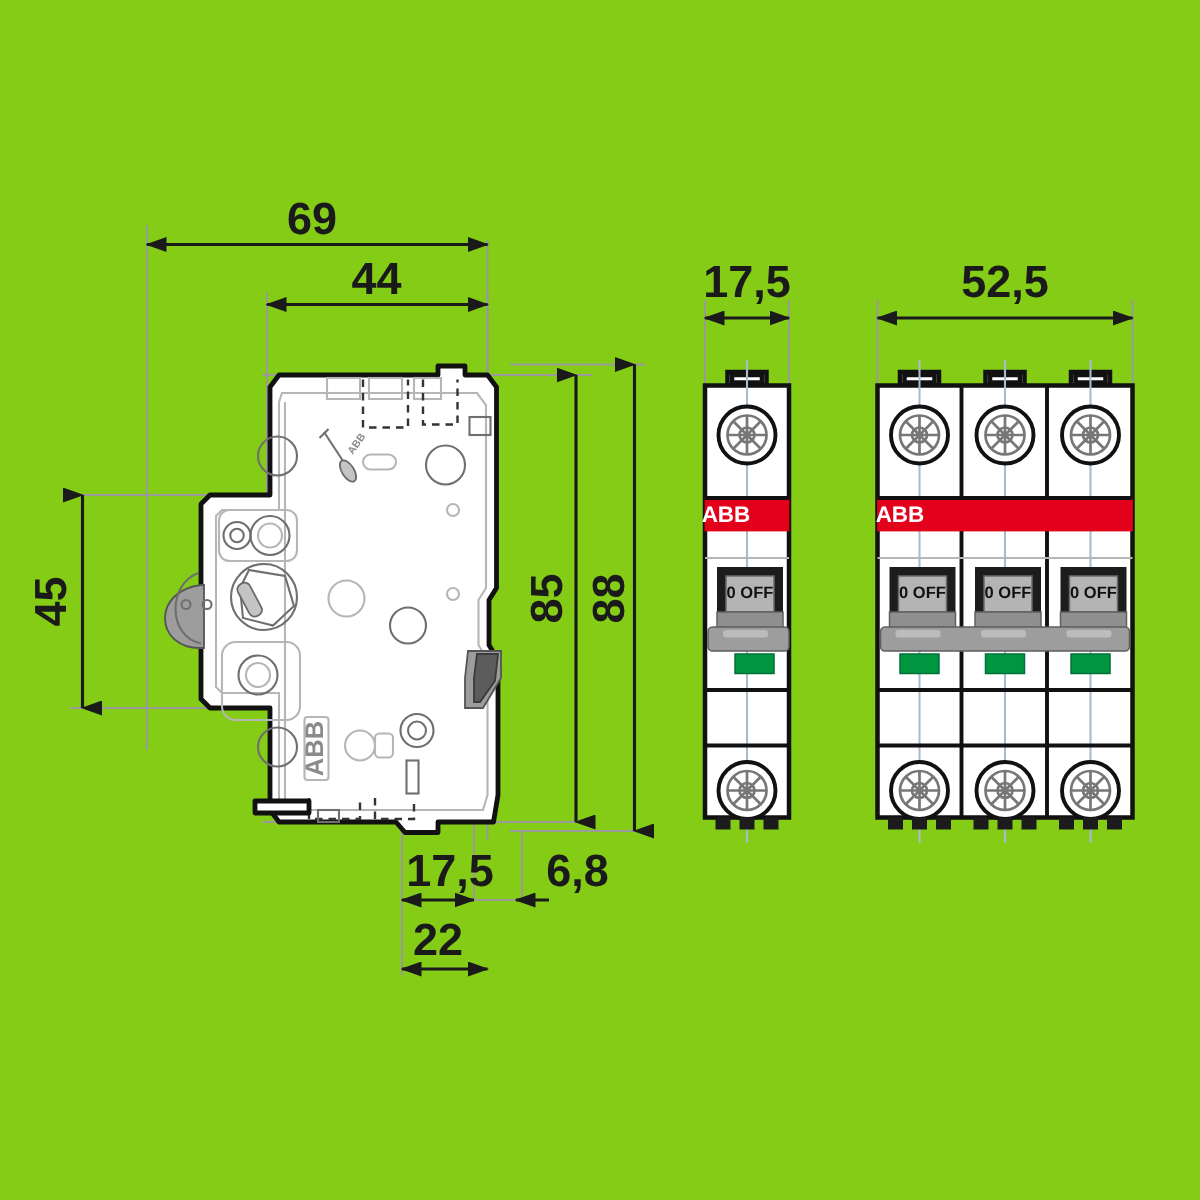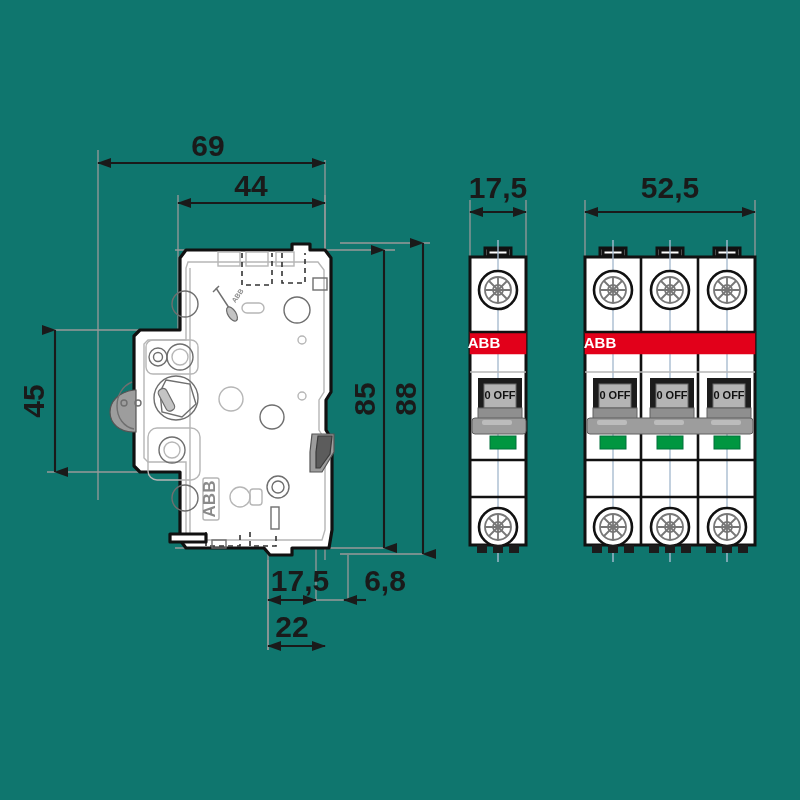--- a/index.html
+++ b/index.html
@@ -8,21 +8,21 @@
     padding: 0;
     background: #ffffff;
   }
   body {
     font-family: "Liberation Sans", sans-serif;
   }
   #sheet {
     position: relative;
     width: 800px;
     height: 800px;
-    background: #0f766e;
+    background: #84cc16;
     overflow: hidden;
   }
   #drawing {
     position: absolute;
     left: 0;
     top: 0;
     width: 800px;
     height: 800px;
   }
   .dim-text {

